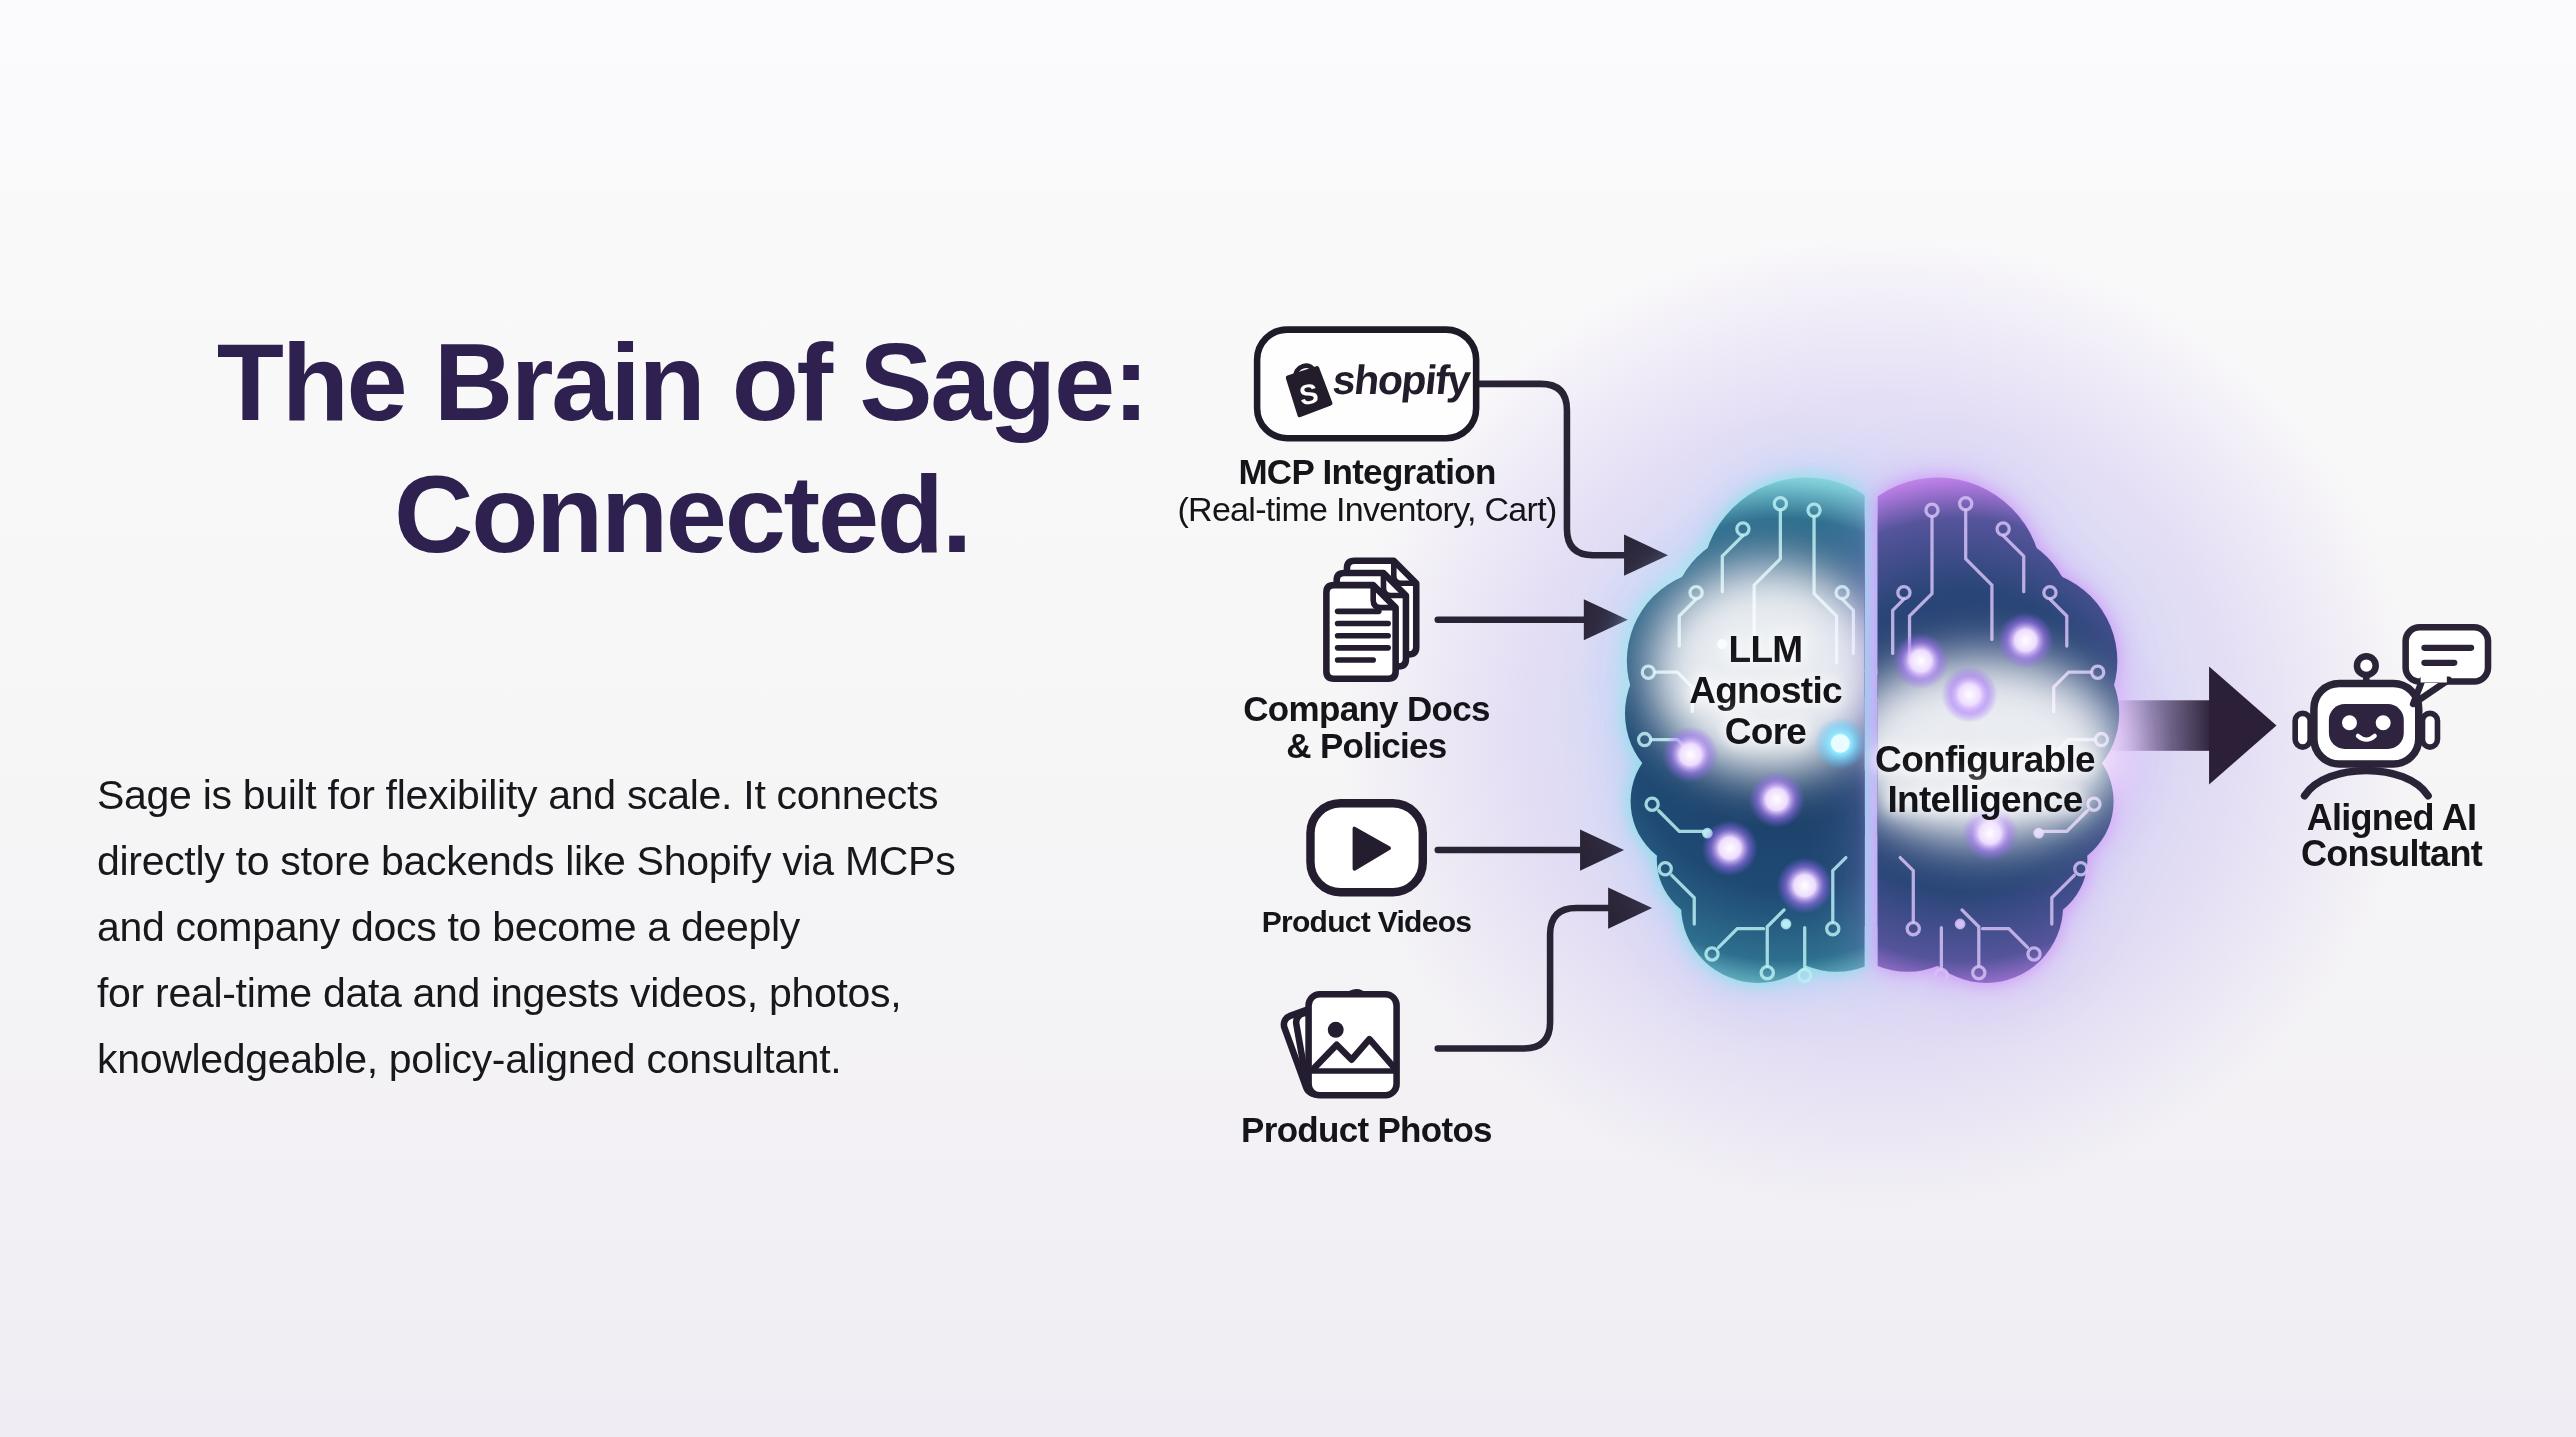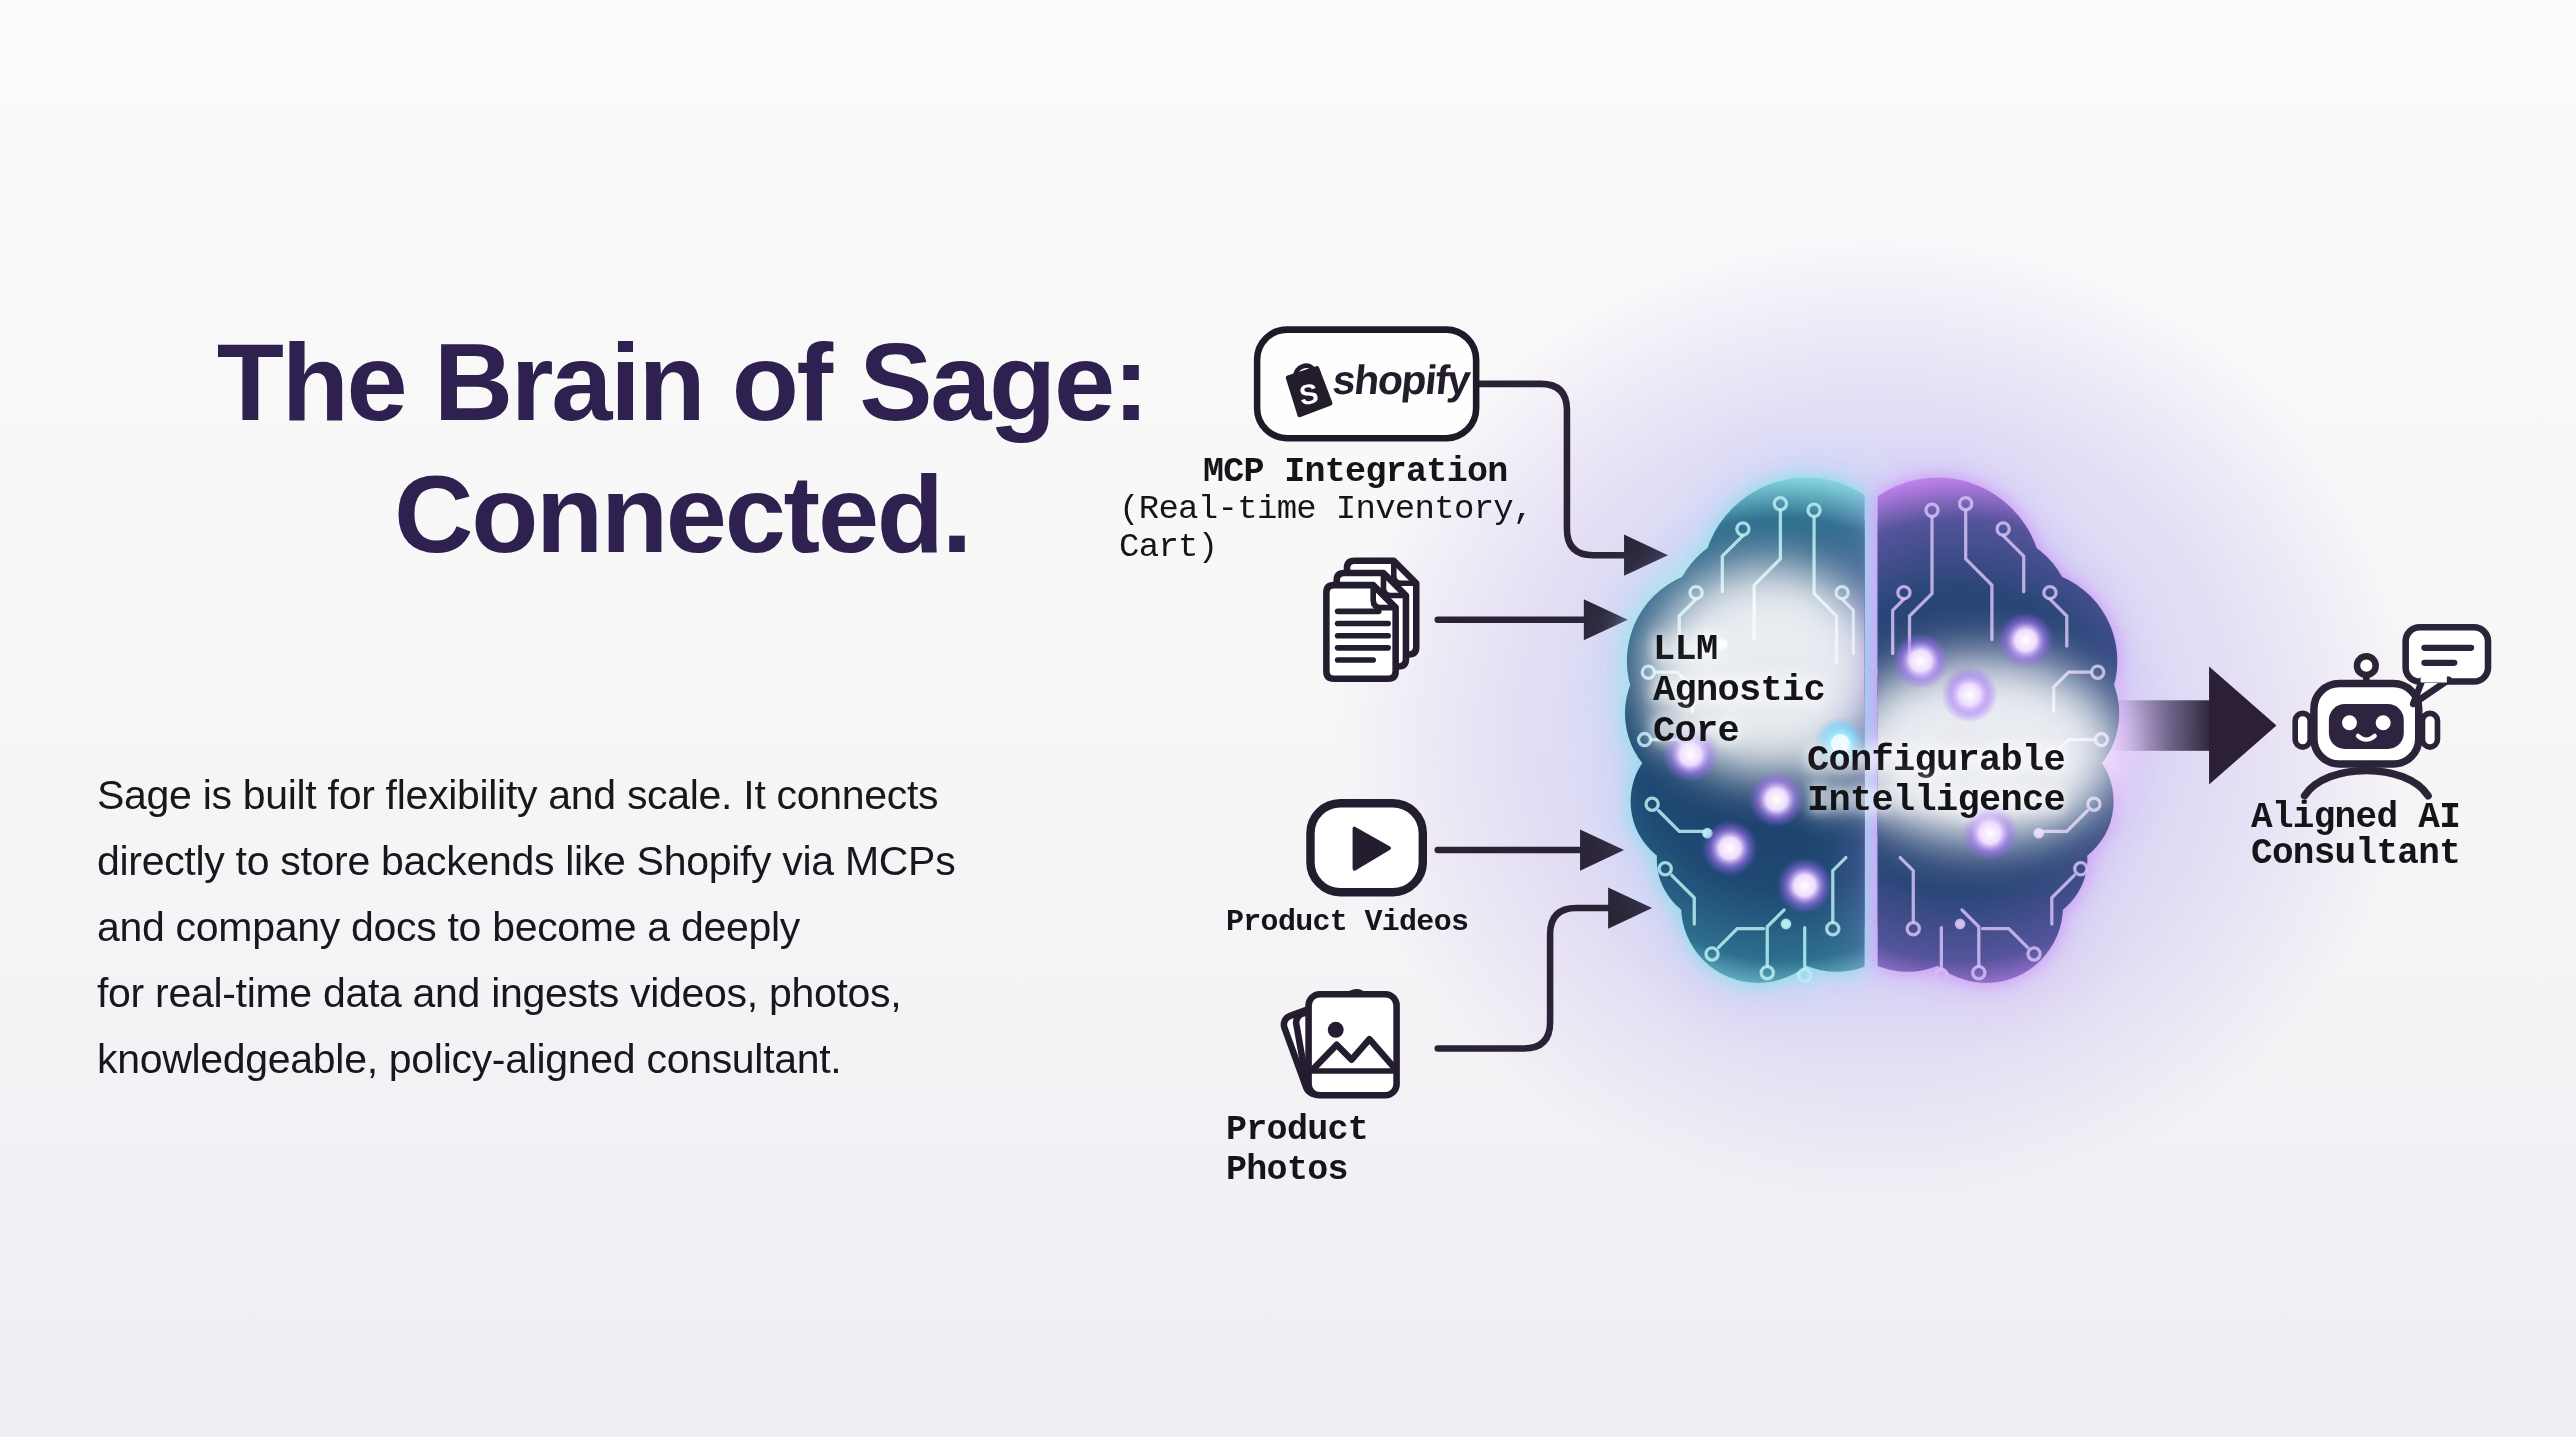--- a/index.html
+++ b/index.html
@@ -8,21 +8,21 @@
         background:linear-gradient(180deg,#fbfafc 0%,#f8f7f7 45%,#efedf3 100%);}
   .bg-glow{position:absolute;left:1339px;top:234px;width:1076px;height:973px;
         background:radial-gradient(ellipse at center,rgba(190,216,246,0.85) 0%,rgba(206,196,242,0.50) 46%,rgba(247,246,250,0) 71%);}
   .art{position:absolute;left:0;top:0;}
   .headline{position:absolute;left:97px;top:316px;width:1170px;margin:0;
         font-size:110px;line-height:132px;font-weight:700;letter-spacing:-2.3px;color:#2e2150;text-align:center;}
   .headline span{display:block;}
   .body-copy{position:absolute;left:97px;top:762px;width:1273px;
         font-size:41px;line-height:66px;letter-spacing:-0.3px;color:#18171c;}
   .body-copy span{display:block;}
-  .lbl{position:absolute;font-weight:700;color:#151419;letter-spacing:-0.7px;font-family:Liberation Mono, monospace;}
+  .lbl{position:absolute;text-align:center;font-weight:700;color:#151419;letter-spacing:-0.7px;}
   .lbl div{display:block;}
   .lbl-mcp{left:1203px;top:452px;width:328px;font-size:35px;}
   .lbl-mcp-sub{left:1119px;top:490px;width:496px;font-size:34px;font-weight:400;}
   .lbl-docs{left:1226px;top:690px;width:281px;font-size:35px;line-height:37px;}
   .lbl-videos{left:1226px;top:905px;width:281px;font-size:30px;}
   .lbl-photos{left:1226px;top:1110px;width:281px;font-size:35px;}
   .lbl-llm{left:1653px;top:629px;width:225px;font-size:37px;line-height:41px;color:#131318;
         text-shadow:0 0 11.2px #fff,0 0 22.5px #fff,0 0 36px rgba(255,255,255,.9);}
   .lbl-config{left:1807px;top:740px;width:356px;font-size:37px;line-height:40px;color:#131318;
         text-shadow:0 0 11.2px #fff,0 0 22.5px #fff,0 0 36px rgba(255,255,255,.9);}
@@ -288,20 +288,24 @@
     <span>and company docs to become a deeply</span>
     <span>for real-time data and ingests videos, photos,</span>
     <span>knowledgeable, policy-aligned consultant.</span>
   </div>
 
   <span class="shopify-word">shopify</span>
 
   <div class="lbl lbl-mcp">MCP Integration</div>
   <div class="lbl lbl-mcp-sub">(Real-time Inventory, Cart)</div>
 
+  <div class="lbl lbl-docs">
+    <div>Company Docs</div>
+    <div>&amp; Policies</div>
+  </div>
 
   <div class="lbl lbl-videos">Product Videos</div>
   <div class="lbl lbl-photos">Product Photos</div>
 
   <div class="lbl lbl-config">
     <div>Configurable</div>
     <div>Intelligence</div>
   </div>
 
   <div class="lbl lbl-llm">

